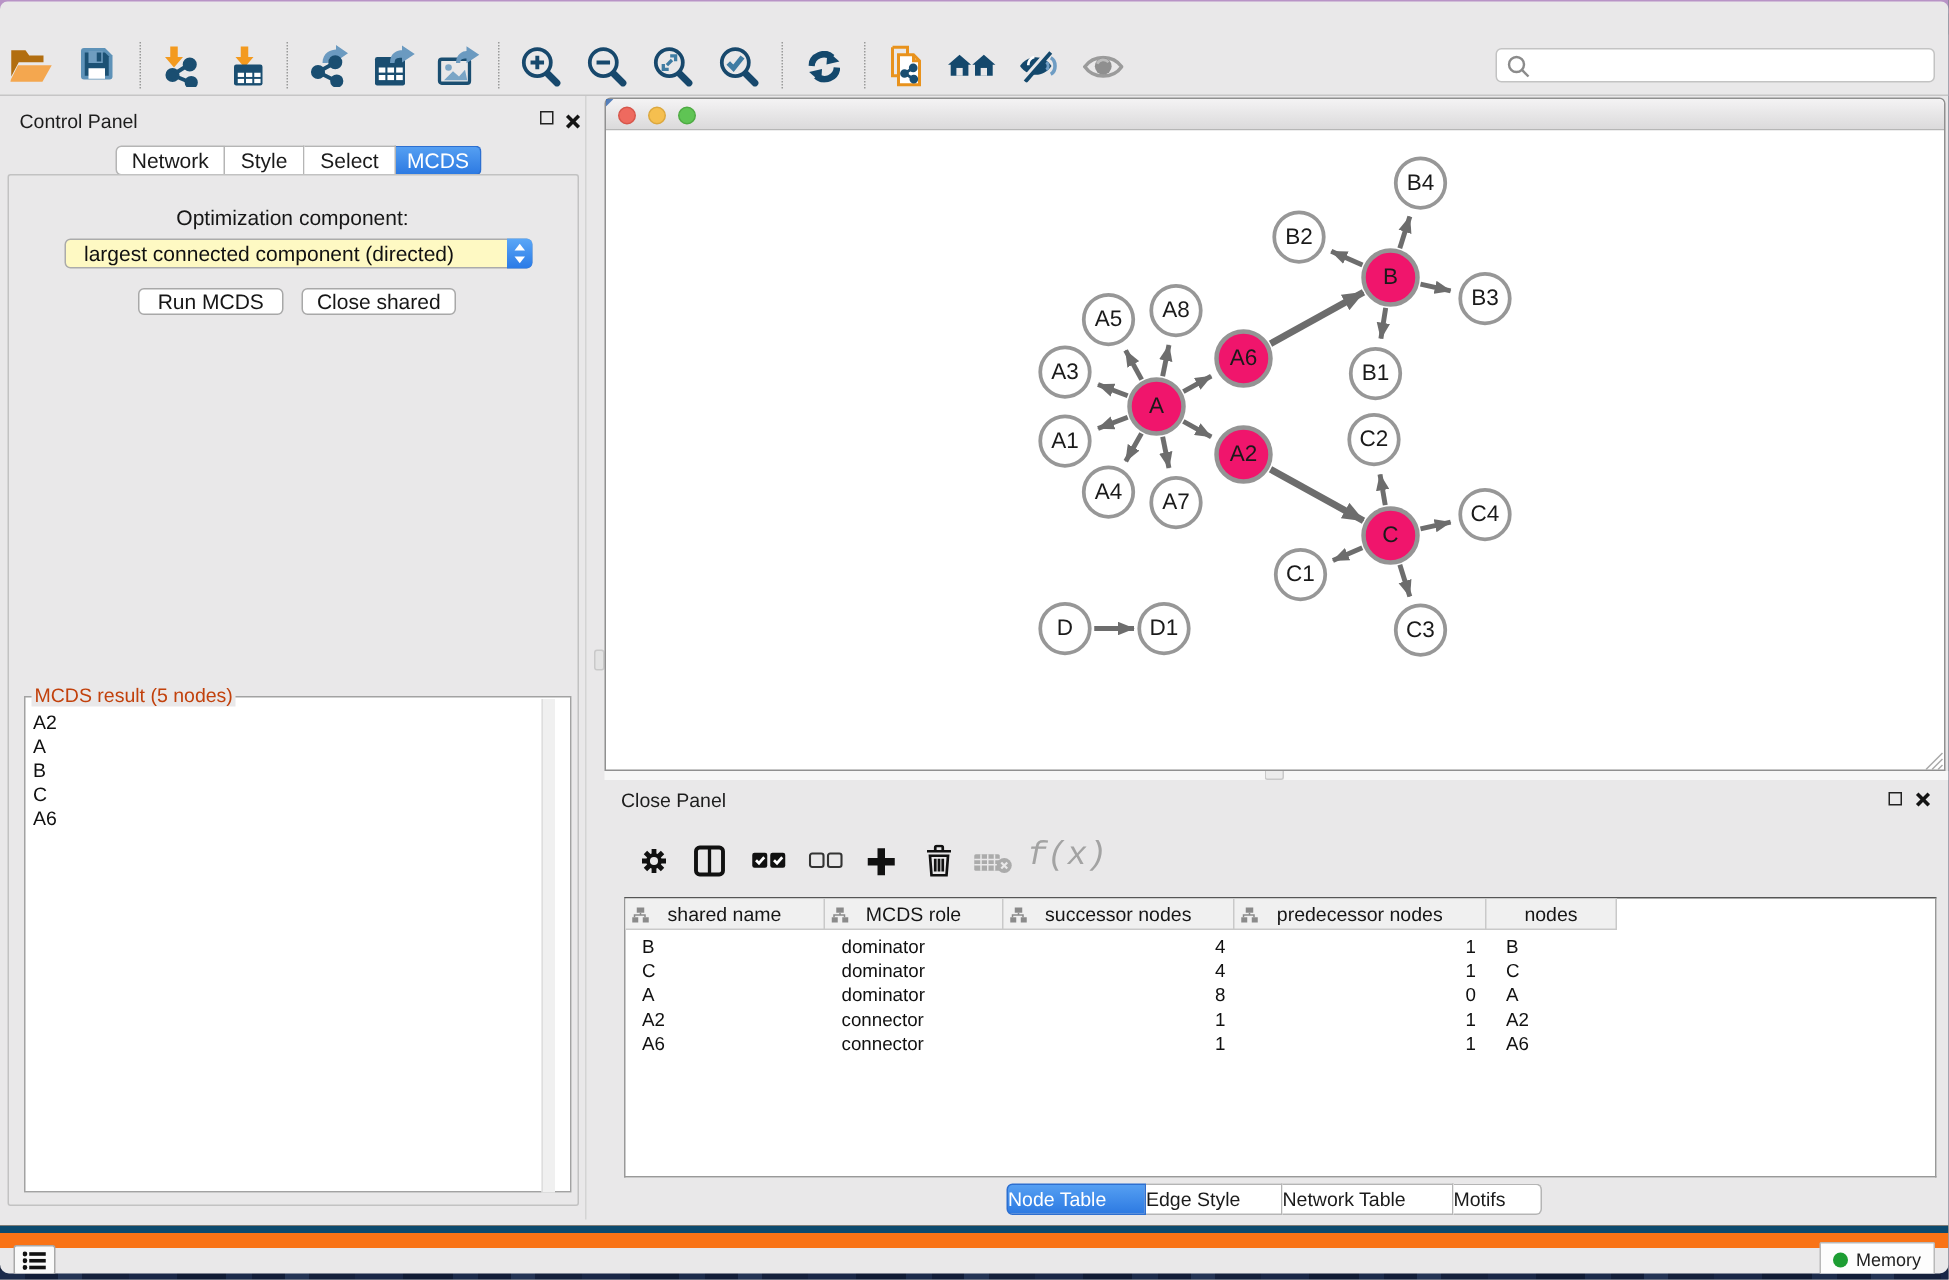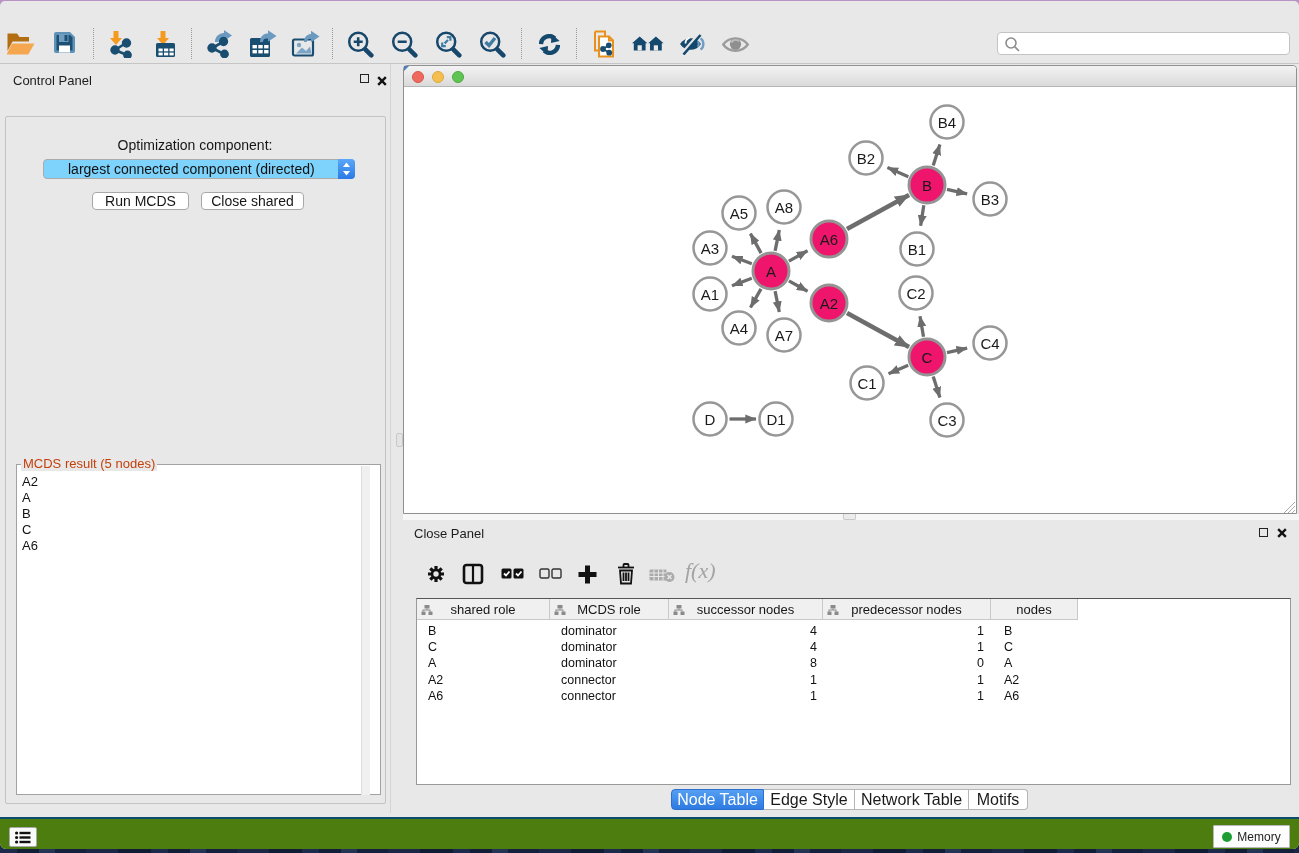--- a/index.html
+++ b/index.html
@@ -24,21 +24,21 @@
 #ctrl-title{position:absolute;left:13px;top:9px;font-size:13px;color:#1d1d1d}
 .wbox{position:absolute;width:9px;height:9px;border:1.5px solid #222}
 .wx{position:absolute}
 #tabs{position:absolute;left:77px;top:33px;height:20px;display:flex}
 .tab{height:20px;border:1px solid #b5b5b5;border-left:none;background:#fff;font-size:14px;color:#1a1a1a;text-align:center;line-height:19px}
 .tab.first{border-left:1px solid #b5b5b5;border-radius:4px 0 0 4px}
 .tab.last{border-radius:0 4px 4px 0}
 .tab.sel{background:linear-gradient(#559ff2,#2d7ae2);border-color:#2d6fd0;color:#fff}
 #cbox{position:absolute;left:5px;top:52px;width:381px;height:688px;background:#e9e8e9;border:1px solid #c2c2c2;border-radius:2px}
 #optlab{position:absolute;left:0;top:73px;width:100%;text-align:center;font-size:14px;color:#161616}
-#dropdown{position:absolute;left:43px;top:95px;width:312px;height:20px;background:#7dd3fc;border:1px solid #ababab;border-radius:4px;font-size:14px;color:#111;line-height:19px;padding-left:24px}
+#dropdown{position:absolute;left:43px;top:95px;width:312px;height:20px;background:#fef9c3;border:1px solid #ababab;border-radius:4px;font-size:14px;color:#111;line-height:19px;padding-left:12px}
 #dropbtn{position:absolute;right:-1px;top:-1px;width:17px;height:20px;background:linear-gradient(#5ba7f7,#2a7ae6);border-radius:0 4px 4px 0}
 .btn{position:absolute;top:128px;height:18px;background:#fff;border:1px solid #a8a8a8;border-radius:4px;font-size:14px;color:#161616;text-align:center;line-height:16px}
 #grp{position:absolute;left:16px;top:400px;width:365px;height:331px;border:1px solid #a2a2a2;background:#fff}
 #grplab{position:absolute;left:21px;top:392px;font-size:13px;color:#c2410c;background:#e9e8e9;padding:0 2px}
 .li{position:absolute;left:5px;font-size:13px;color:#111}
 #sbtrack{position:absolute;right:10px;top:1px;width:9px;height:329px;background:#f0f0f0;border-left:1px solid #dedede}
 
 #vgrip{position:absolute;left:396px;top:432px;width:7px;height:14px;background:#e3e3e3;border:1px solid #c9c9c9;border-radius:2px}
 
 #netwin{position:absolute;left:403px;top:64px;width:894px;height:449px;background:#fff;border:1px solid #909090;border-radius:4px 4px 0 0}
@@ -59,26 +59,26 @@
 #tpstrip{position:absolute;left:0;top:0;width:100%;height:6px;background:#f7f7f7}
 #tp-title{position:absolute;left:11px;top:12px;font-size:13px;color:#1d1d1d}
 #ttools{position:absolute;left:0;top:40px;width:100%;height:42px}
 #ttable{position:absolute;left:13px;top:84px;width:875px;height:187px;background:#fff;border:1px solid #999;border-top:1px solid #555}
 #thead{position:absolute;left:0;top:0;width:661px;height:21px;background:#f0f0f0;border-bottom:1px solid #c9c9c9}
 .th{position:absolute;top:0;height:21px;border-right:1px solid #c9c9c9;font-size:13px;color:#161616;text-align:center;line-height:21px}
 .hic{position:absolute;top:5px}
 .td{position:absolute;font-size:12.5px;color:#111;height:16px;line-height:16px}
 .tr{width:100px;text-align:right}
 #btabs{position:absolute;left:268px;top:275px;height:21px;display:flex}
-.btab{height:21px;border:1px solid #b5b5b5;border-left:none;background:#fff;font-size:16px;color:#1a1a1a;text-align:center;line-height:20px}
+.btab{height:21px;border:1px solid #b5b5b5;border-left:none;background:#fff;font-size:13px;color:#1a1a1a;text-align:left;line-height:20px}
 .btab.first{border-left:1px solid #b5b5b5;border-radius:4px 0 0 4px}
 .btab.last{border-radius:0 4px 4px 0}
 .btab.sel{background:linear-gradient(#559ff2,#2d7ae2);border-color:#2d6fd0;color:#fff}
 
-#status{position:absolute;left:0;top:816px;width:100%;height:32px;background:#4d7c0f;border-top:2px solid #0c4a6e}
+#status{position:absolute;left:0;top:816px;width:100%;height:15px;background:#f97316;border-top:5px solid #0c4a6e}
 #hambtn{position:absolute;left:9px;top:8px;width:28px;height:20px;background:#fafafa;border:1px solid #a9a9a9;border-radius:2px}
 #membtn{position:absolute;right:9px;top:6px;width:77px;height:23px;background:#fdfdfd;border:1px solid #b9b9b9;font-size:12px;color:#222;line-height:22px;text-align:center;border-radius:1px}
 #memdot{display:inline-block;width:10px;height:10px;border-radius:50%;background:#1d9d33;margin-right:5px;vertical-align:-1px}
 </style></head>
 <body>
 <div id="desk-top"></div>
 <div style="position:absolute;left:0;bottom:0;width:1299px;height:6px;background:repeating-linear-gradient(90deg,#1c2b4b 0 17px,#121d38 17px 39px,#243455 39px 55px,#15203c 55px 86px,#1a2747 86px 118px,#101b34 118px 151px)"></div>
 <div id="win">
   <div id="toolbar">
     <div class="sep" style="left:93px"></div>
@@ -230,20 +230,26 @@
           </g>
         </svg>
       </div>
   </div>
   <div id="ctrl">
     <div id="ctrl-title">Control Panel</div>
     <div class="wbox" style="left:360px;top:10px"></div>
     <svg class="wx" style="left:376px;top:11px" width="12" height="12" viewBox="0 0 12 12">
         <path d="M1.3 3 L3 1.3 L6 4.3 L9 1.3 L10.7 3 L7.7 6 L10.7 9 L9 10.7 L6 7.7 L3 10.7 L1.3 9 L4.3 6 Z" fill="#141414"></path>
       </svg>
+    <div id="tabs">
+      <div class="tab first" style="width:73px">Network</div>
+      <div class="tab" style="width:53px">Style</div>
+      <div class="tab" style="width:61px">Select</div>
+      <div class="tab sel last" style="width:57px">MCDS</div>
+    </div>
     <div id="cbox"></div>
     <div id="optlab">Optimization component:</div>
     <div id="dropdown">largest connected component (directed)
       <div id="dropbtn"><svg width="17" height="20" viewBox="0 0 17 20">
             <g fill="#fff">
               <path d="M8.5 3.5 L12 8 H5 Z"></path>
               <path d="M8.5 16.5 L12 12 H5 Z"></path>
             </g>
           </svg></div>
     </div>
@@ -394,25 +400,25 @@
           </g>
         </svg>
       <svg style="position:absolute;left:246px;top:14px" width="27" height="14" viewBox="0 0 27 14">
           <rect x="0.5" y="1.5" width="17" height="11" rx="1" fill="#ababab"></rect>
           <g stroke="#e9e8e9" stroke-width="1">
             <path d="M0.5 5 h17 M0.5 8.5 h17 M5 1.5 v11 M9.5 1.5 v11 M14 1.5 v11"></path>
           </g>
           <circle cx="20.5" cy="9" r="5" fill="#ababab"></circle>
           <path d="M18.5 7 l4 4 M22.5 7 l-4 4" stroke="#e9e8e9" stroke-width="1.5"></path>
         </svg>
-      <div style="position:absolute;left:282px;top:4px;font-family:Liberation Serif, serif;font-style:italic;font-size:22px;color:#a3a3a3">f(x)</div>
+      <div style="position:absolute;left:282px;top:4px;font-family:Liberation Mono, monospace;font-style:italic;font-size:22px;color:#a3a3a3">f(x)</div>
     </div>
     <div id="ttable">
       <div id="thead">
-        <div class="th" style="left:0;width:133px">shared role</div>
+        <div class="th" style="left:0;width:133px">shared name</div>
         <div class="th" style="left:133px;width:119px">MCDS role</div>
         <div class="th" style="left:252px;width:154px">successor nodes</div>
         <div class="th" style="left:406px;width:168px">predecessor nodes</div>
         <div class="th" style="left:574px;width:87px">nodes</div>
         <svg class="hic" style="left:4px" width="12" height="12" viewBox="0 0 12 12">
             <g fill="#8a8a8a">
               <rect x="3.5" y="1" width="5" height="3.5"></rect>
               <rect x="0.5" y="7.5" width="4" height="3.5"></rect>
               <rect x="7.5" y="7.5" width="4" height="3.5"></rect>
               <path d="M5.5 4.5 h1 v2 h-4 v1 h-1 v-2 h4 z M6.5 5.5 h3 v2 h-1 v-1 h-2 z"></path>

